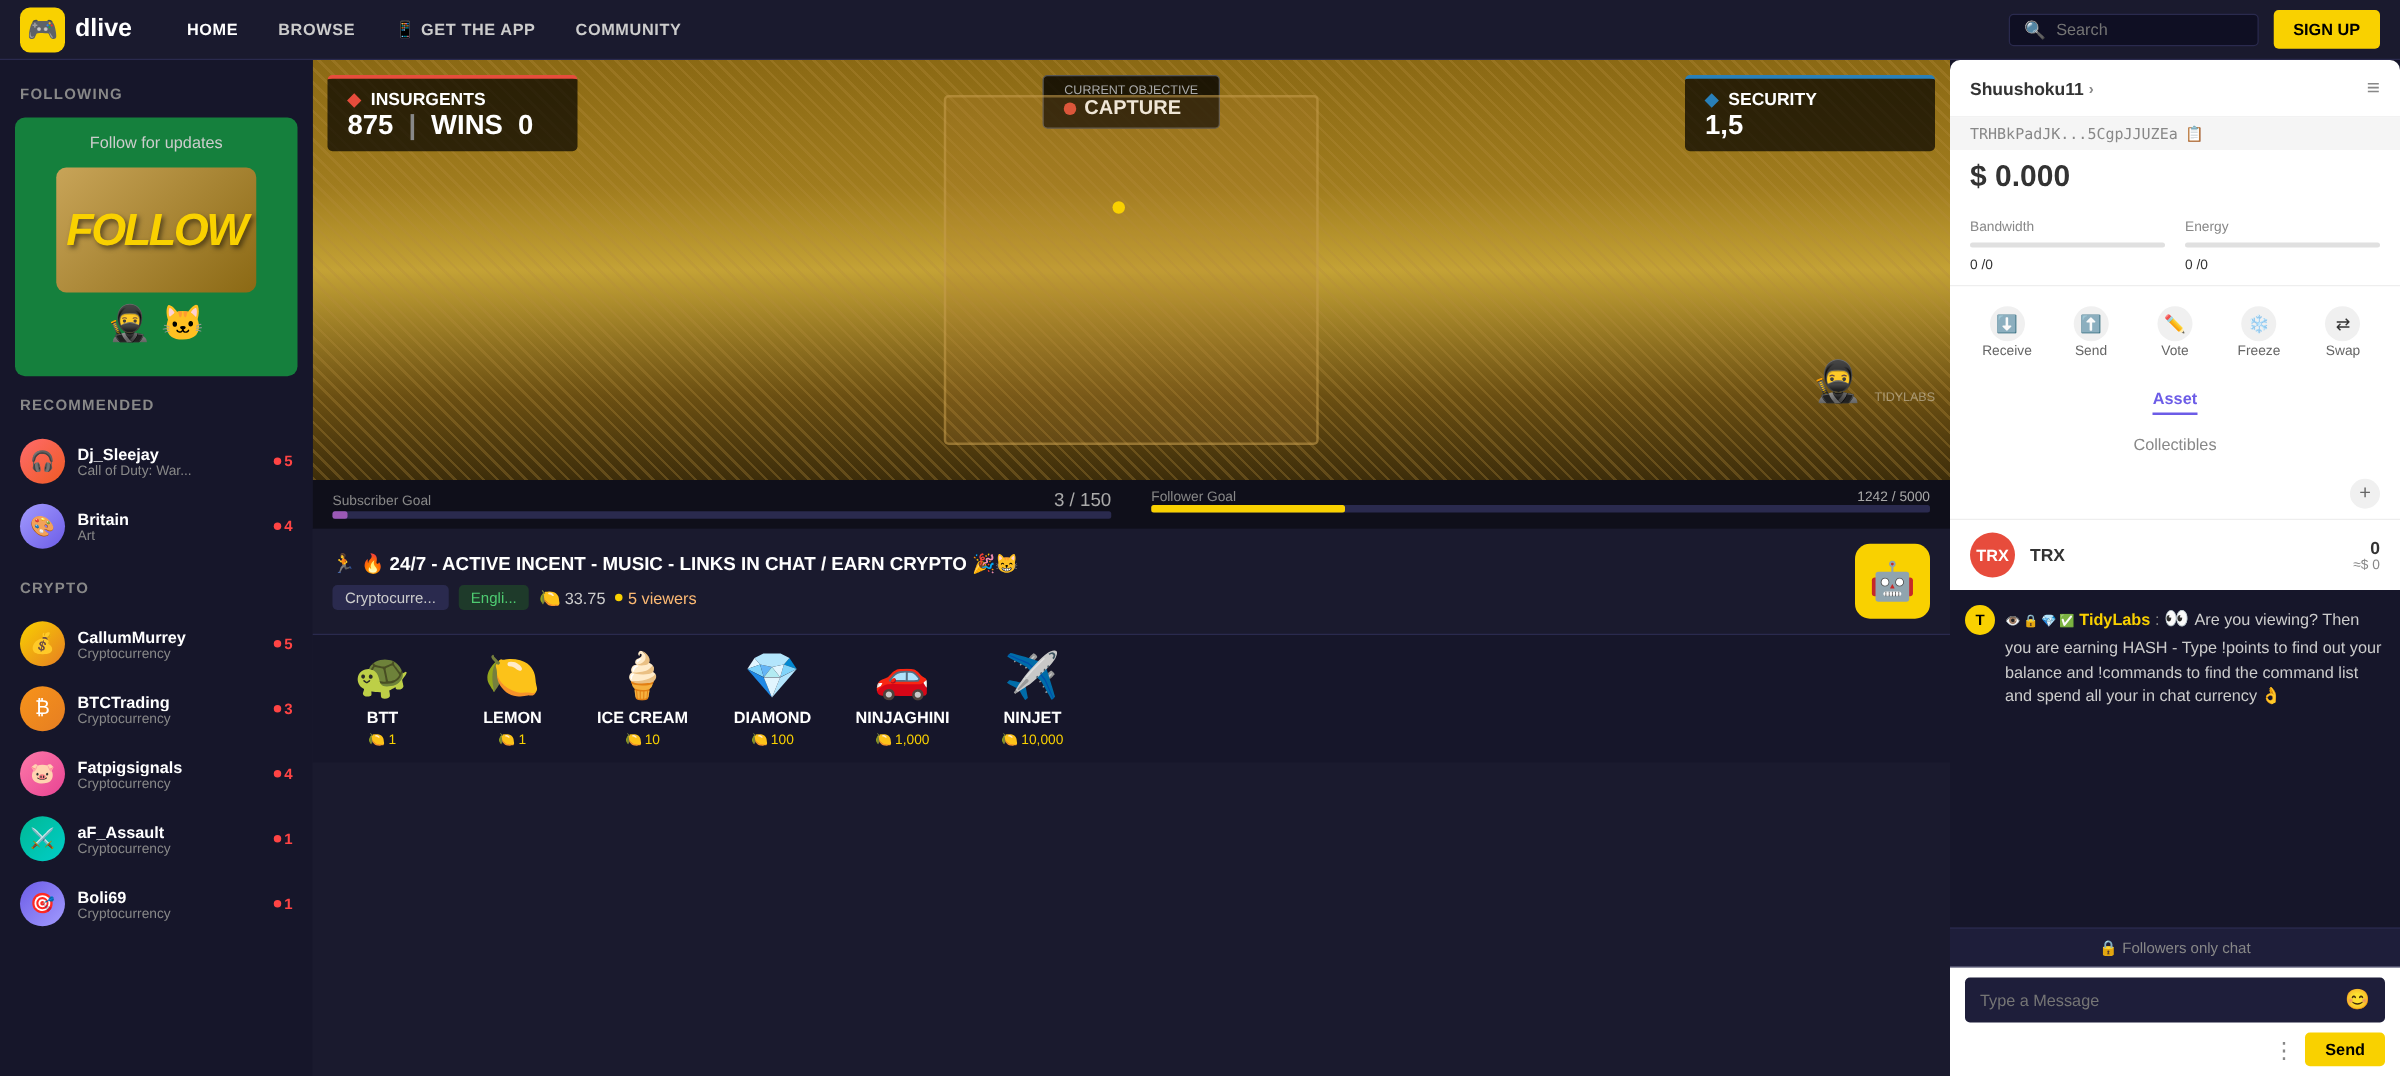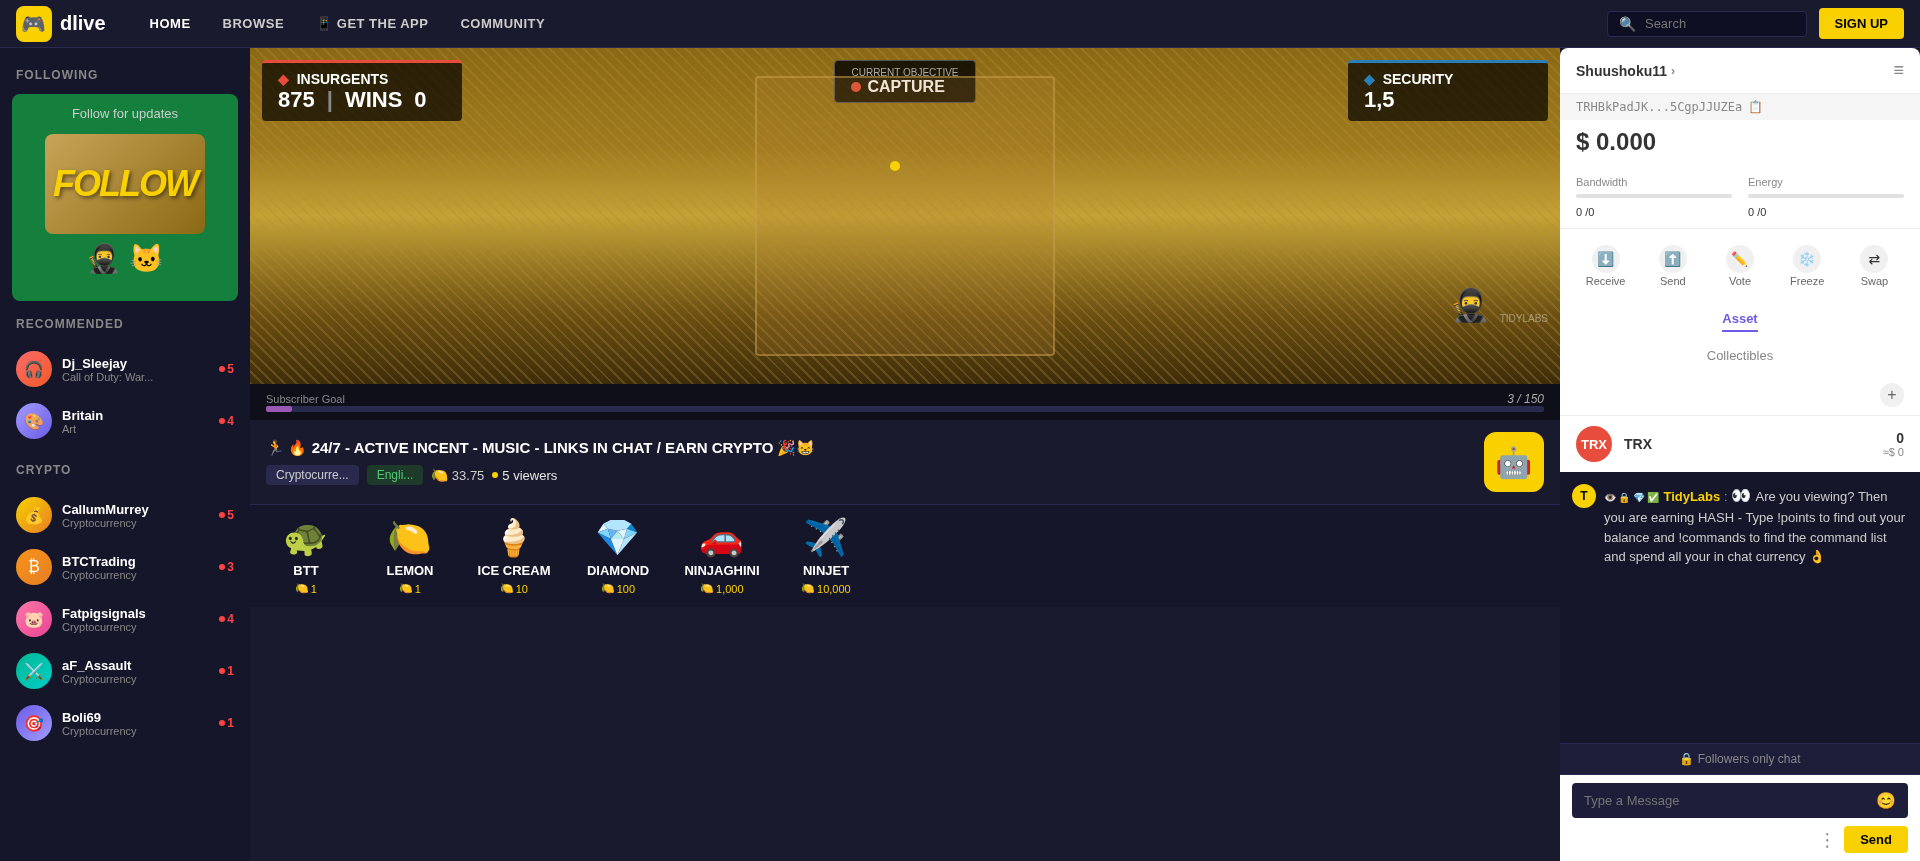--- a/index.html
+++ b/index.html
@@ -67,21 +67,21 @@
     .spectators-bar { position: absolute; bottom: 0; left: 0; right: 0; background: rgba(0,0,0,0.8); height: 50px; display: flex; align-items: center; padding: 0 12px; }
     .spec-label { font-size: 11px; color: #888; margin-right: 8px; }
 
     
     .stream-info-bar { background: #1a1a2e; padding: 12px 16px; display: flex; align-items: center; justify-content: space-between; border-bottom: 1px solid #2a2a4e; }
     .stream-title-area { }
     .stream-title { font-size: 15px; font-weight: 600; color: #fff; }
     .stream-tags { display: flex; gap: 8px; margin-top: 8px; align-items: center; }
     .tag-badge { background: #2a2a4e; color: #ccc; font-size: 12px; padding: 3px 10px; border-radius: 4px; cursor: pointer; }
     .tag-badge.lang { background: #1e3a2a; color: #4ecb71; }
-    .viewers-count { color: #e5e5e5; font-size: 13px; display: flex; align-items: center; gap: 4px; }
+    .viewers-count { color: #fdba74; font-size: 13px; display: flex; align-items: center; gap: 4px; }
     .viewers-dot { width: 6px; height: 6px; background: #f9d100; border-radius: 50%; }
     .stream-bot-icon { width: 60px; height: 60px; background: #f9d100; border-radius: 12px; display: flex; align-items: center; justify-content: center; font-size: 30px; }
 
     
     .gifts-row { display: flex; align-items: center; padding: 12px 16px; gap: 24px; background: #16162a; overflow-x: auto; flex-shrink: 0; }
     .gift-item { display: flex; flex-direction: column; align-items: center; gap: 4px; cursor: pointer; min-width: 80px; }
     .gift-icon { font-size: 36px; }
     .gift-name { font-size: 13px; font-weight: 600; color: #fff; }
     .gift-cost { font-size: 11px; color: #f9d100; display: flex; align-items: center; gap: 2px; }
 
@@ -340,26 +340,37 @@
               <div style="position:absolute; bottom:60px; right:12px; font-size:10px; color:rgba(255,255,255,0.4);">TIDYLABS</div>
               <div style="position:absolute; bottom:60px; right:70px; font-size:32px;">🥷</div>
             </div>
           </div>
         </div>
 
         <div class="progress-bars">
           <div class="progress-bar-item">
             <div style="display:flex; justify-content:space-between; align-items:center;">
               <span style="font-size:11px; color:#888;">Subscriber Goal</span>
-              <span style="font-size:12px; color:#aaa;font-style:italic;">
+              <span style="font-size:15px; color:#aaa;">
                 <span>3</span> / <span>150</span>
               </span>
             </div>
             <div class="progress-track">
               <div class="progress-fill purple" style="width:2%;"></div>
+            </div>
+          </div>
+          <div class="progress-bar-item">
+            <div style="display:flex; justify-content:space-between; align-items:center;">
+              <span style="font-size:11px; color:#888;">Follower Goal</span>
+              <span style="font-size:11px; color:#aaa;">
+                <span>1242</span> / <span>5000</span>
+              </span>
+            </div>
+            <div class="progress-track">
+              <div class="progress-fill gold" style="width:24.84%;"></div>
             </div>
           </div>
         </div>
 
         <div class="stream-info-bar">
           <div class="stream-title-area">
             <div class="stream-title">🏃 🔥 24/7 - ACTIVE INCENT - MUSIC - LINKS IN CHAT / EARN CRYPTO 🎉😸</div>
             <div class="stream-tags">
               <span class="tag-badge">Cryptocurre...</span>
               <span class="tag-badge lang">Engli...</span>

